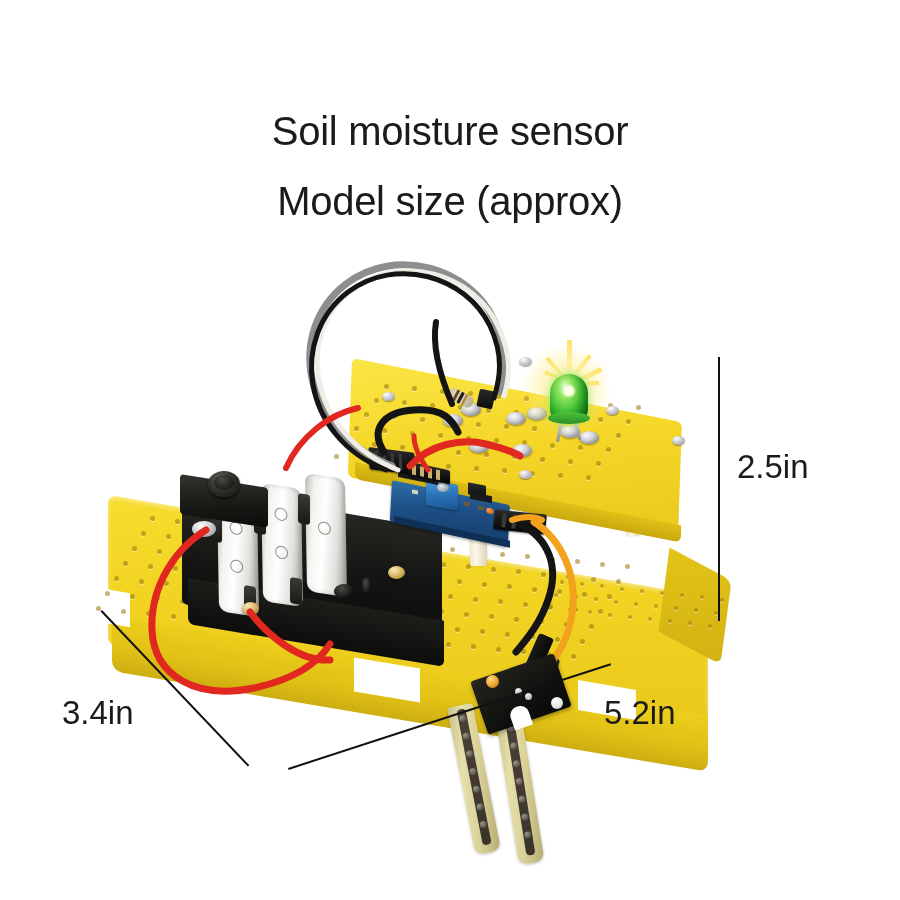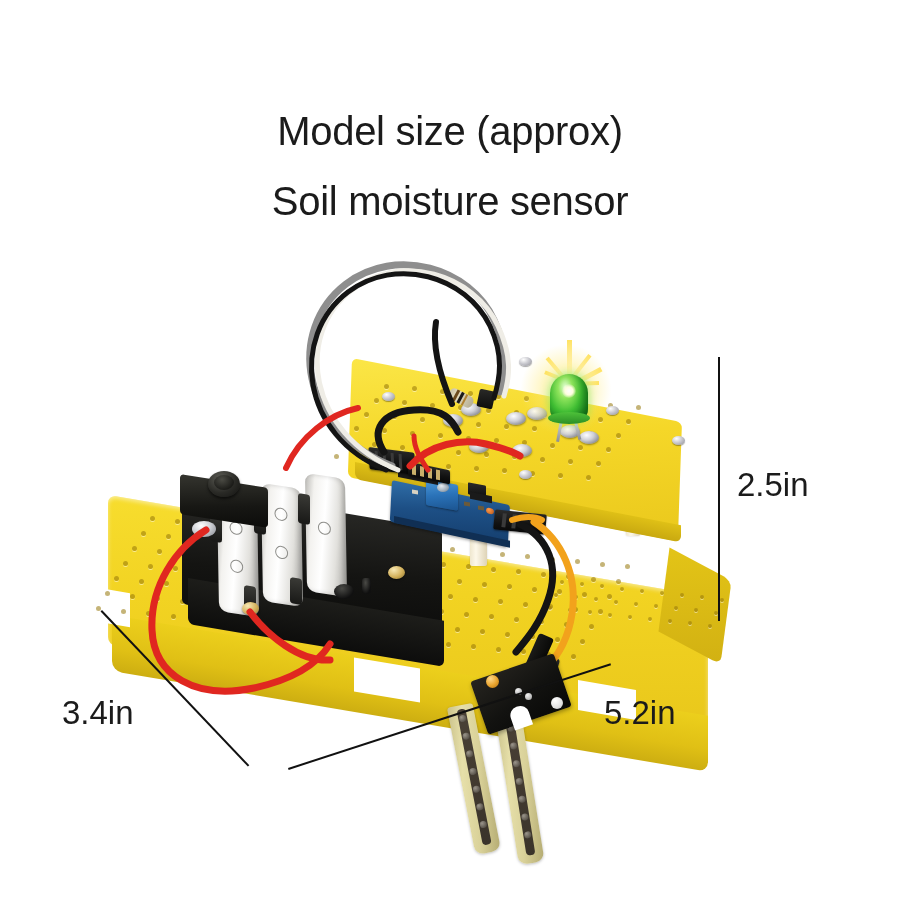--- a/index.html
+++ b/index.html
@@ -153,22 +153,22 @@
 
   
   svg.wires{position:absolute;left:0;top:0;width:900px;height:900px;overflow:visible;}
 </style>
 </head>
 <body>
 
 <div id="stage">
 
   <div class="title-block">
+    <div class="title-line">Soil moisture sensor</div>
     <div class="title-line">Model size (approx)</div>
-    <div class="title-line">Soil moisture sensor</div>
   </div>
 
   <div class="abs" id="base-board">
     <div class="bb-top"></div>
     <div class="bb-front"></div>
     <div class="bb-right"></div>
 
     <div class="notch" style="left:-4px;top:96px;width:26px;height:34px;transform:skewY(9.6deg);"></div>
     <div class="notch" style="left:246px;top:168px;width:66px;height:34px;transform:skewY(9.6deg);"></div>
     <div class="notch" style="left:470px;top:190px;width:58px;height:30px;transform:skewY(9.6deg);"></div>
@@ -579,21 +579,21 @@
     </div>
     <div class="probe-head"></div>
     <div class="probe-gap"></div>
     <div class="probe-pad-o" style="left:31px;top:27px;"></div>
     <div class="probe-pad-w" style="left:96px;top:49px;"></div>
     <div class="probe-dot" style="left:60px;top:40px;"></div>
     <div class="probe-dot" style="left:70px;top:45px;"></div>
   </div>
 
   <div class="dim-line" style="left:718px;top:357px;width:2px;height:264px;"></div>
-  <div class="dim-label" style="left:737px;top:466px;text-align:center;">2.5in</div>
+  <div class="dim-label" style="left:737px;top:448px;text-align:center;">2.5in</div>
 
   <div class="dim-line" style="left:102px;top:610px;width:214px;height:2px;transform:rotate(46.5deg);transform-origin:0 0;"></div>
   <div class="dim-label" style="left:62px;top:694px;">3.4in</div>
 
   <div class="dim-line" style="left:288px;top:768px;width:339px;height:2px;transform:rotate(-18deg);transform-origin:0 0;"></div>
   <div class="dim-label" style="left:604px;top:694px;">5.2in</div>
 
 </div>
 
 </body></html>

